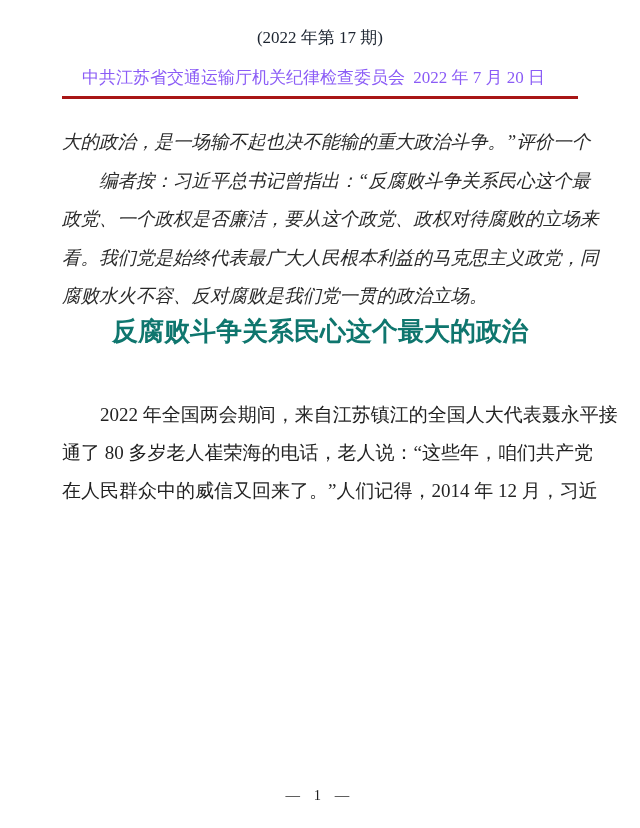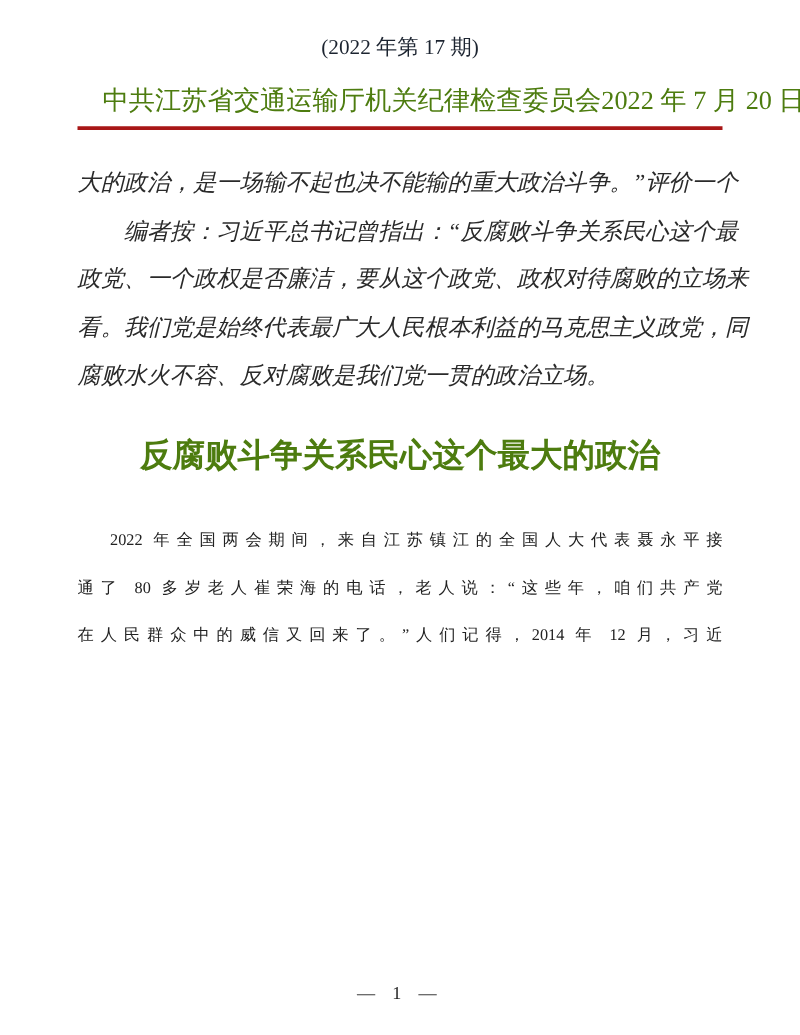--- a/index.html
+++ b/index.html
@@ -30,22 +30,22 @@
     margin-top: 26px;
     text-align: center;
     font-size: 17px;
     color: #1c2430;
   }
   .header-row {
     margin-top: 17px;
     display: flex;
     justify-content: space-between;
     align-items: baseline;
-    font-size: 21px;
-    color: #4d7c0f;
+    font-size: 17px;
+    color: #8b5cf6;
     padding: 0 33px 7px 20px;
     border-bottom: 3px solid #a81616;
   }
   .org-name { white-space: nowrap; }
   .pub-date { white-space: nowrap; }
 
   .editor-note {
     margin-top: 24px;
     font-size: 18.5px;
     font-style: italic;
@@ -57,39 +57,38 @@
     text-align-last: justify;
     white-space: nowrap;
   }
   .jline.indent { padding-left: 2em; }
   .jline.last {
     text-align-last: left;
     white-space: normal;
   }
 
   .article-title {
-    margin-top: 28px;
     text-align: center;
     font-size: 26px;
     font-weight: bold;
-    color: #4d7c0f;
+    color: #0f766e;
     line-height: 1.25;
   }
   .article-subtitle {
     margin-top: 22px;
     text-align: center;
     font-size: 26px;
     font-weight: bold;
     color: #111111;
     line-height: 1.25;
   }
 
   .body-par {
-    margin-top: 32px;
-    font-size: 13px;
+    margin-top: 48px;
+    font-size: 19px;
     color: #222222;
     line-height: 38px;
   }
 
   .page-footer {
     position: absolute;
     bottom: 24px;
     left: 0;
     width: 100%;
     text-align: center;

